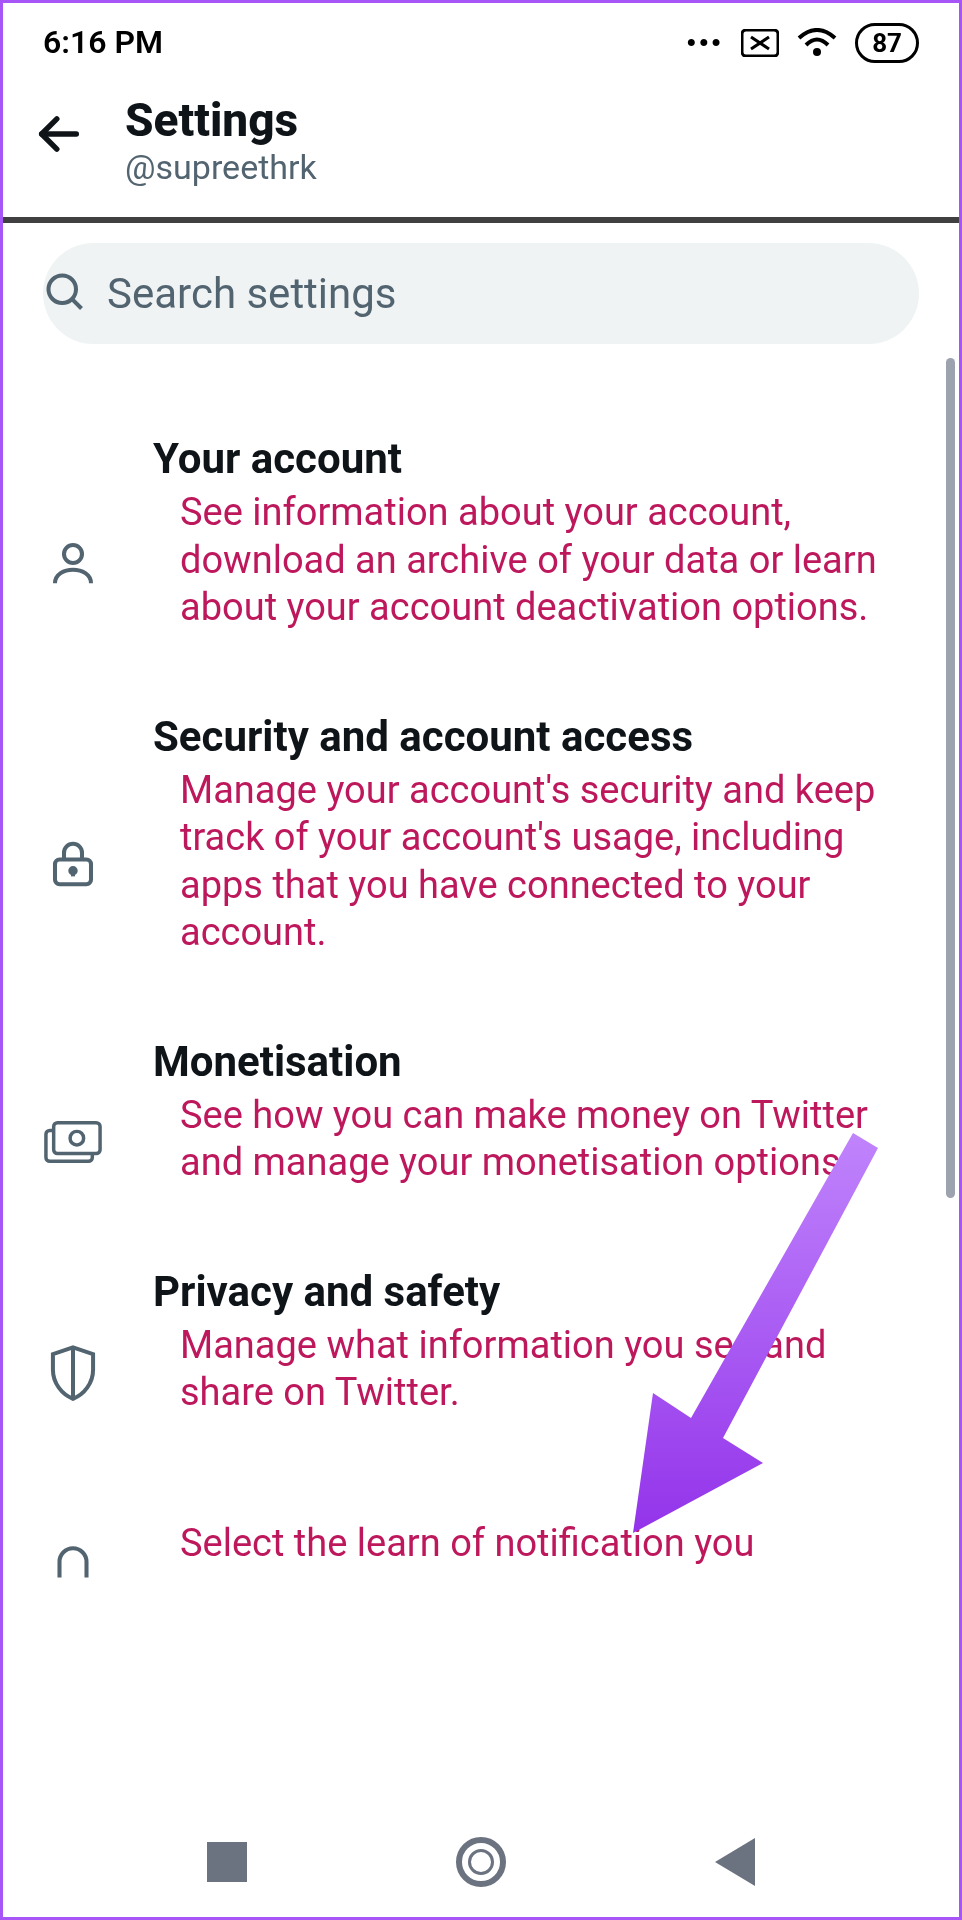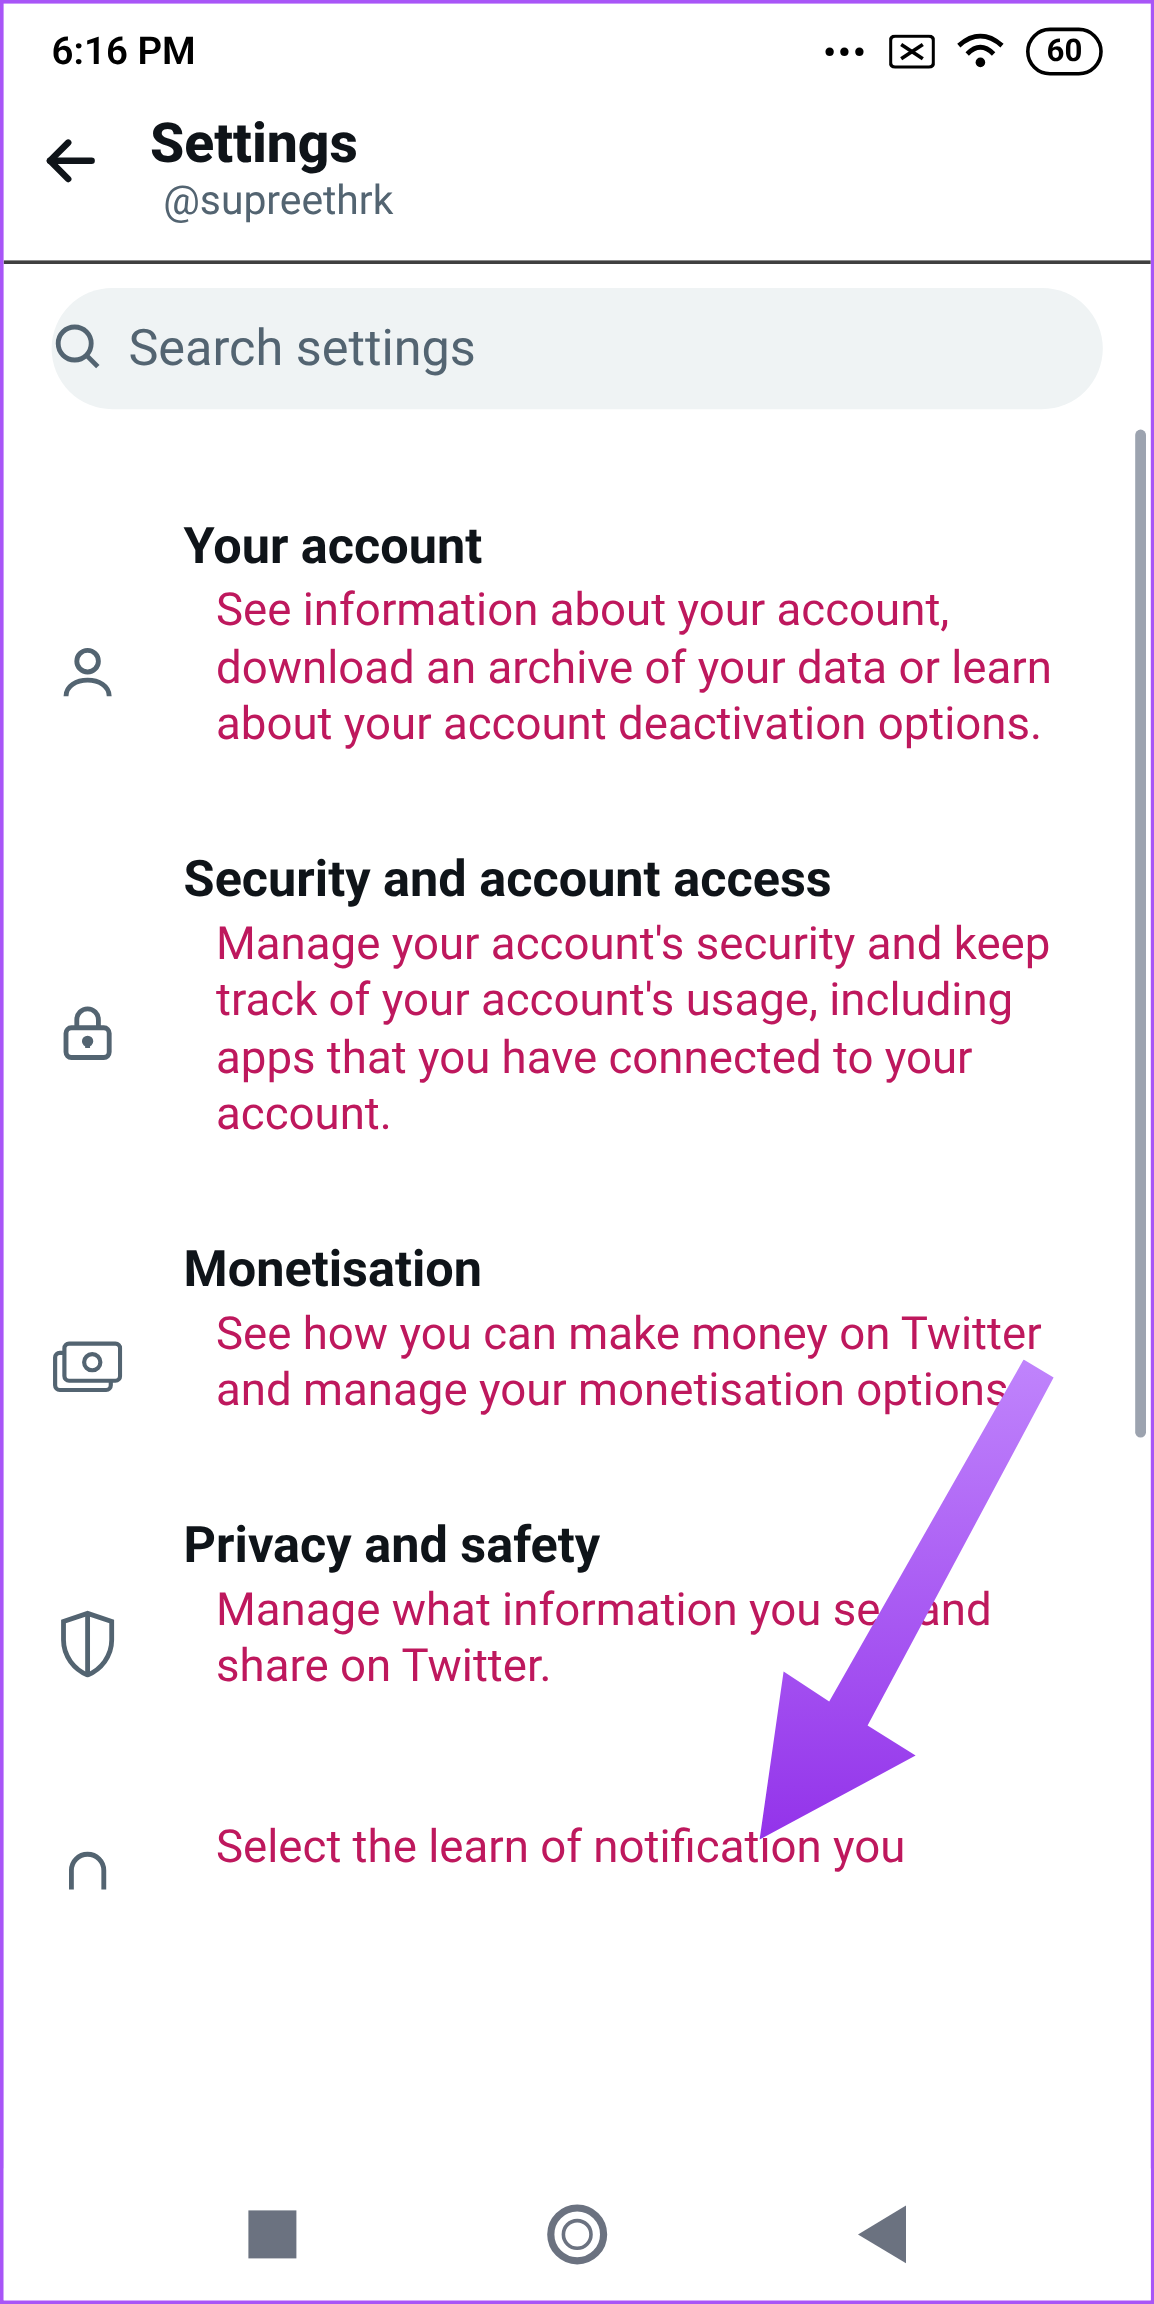--- a/index.html
+++ b/index.html
@@ -37,38 +37,37 @@
       border-radius: 20px;
       padding: 2px 14px;
       font-size: 26px;
       font-weight: 700;
     }
     .header {
       display: flex;
       align-items: center;
       padding: 20px 30px 30px 30px;
       gap: 40px;
-      border-bottom: 3px solid #404040;
+      border-bottom: 6px solid #404040;
     }
     .back-arrow {
       font-size: 50px;
       font-weight: 400;
       cursor: pointer;
     }
     .header-titles { display: flex; flex-direction: column; }
     .header-title {
       font-size: 46px;
       font-weight: 800;
       color: #0f1419;
     }
     .header-subtitle {
       font-size: 34px;
       color: #536471;
       font-weight: 400;
-      margin-left: 11px;
     }
     .search-wrap {
       padding: 20px 40px;
     }
     .search-box {
       background: #eff3f4;
       border-radius: 60px;
       display: flex;
       align-items: center;
       padding: 26px 0;
@@ -176,21 +175,21 @@
           <line x1="28" y1="8" x2="10" y2="20" stroke="#000" stroke-width="3"></line>
         </svg>
     </span>
     <span class="status-icon">
       <svg width="40" height="30" viewBox="0 0 40 30">
           <path d="M2 10 Q20 -6 38 10" fill="none" stroke="#000" stroke-width="4"></path>
           <path d="M9 17 Q20 6 31 17" fill="none" stroke="#000" stroke-width="4"></path>
           <circle cx="20" cy="24" r="4" fill="#000"></circle>
         </svg>
     </span>
-    <span class="battery-pill">60</span>
+    <span class="battery-pill">87</span>
   </div>
 </div>
 
 <div class="header">
   <span class="back-arrow">
     <svg width="52" height="52" viewBox="0 0 24 24" fill="none" stroke="#0f1419" stroke-width="2.5" stroke-linecap="round" stroke-linejoin="round">
         <line x1="20" y1="12" x2="4" y2="12"></line>
         <polyline points="11 5 4 12 11 19"></polyline>
       </svg>
   </span>

